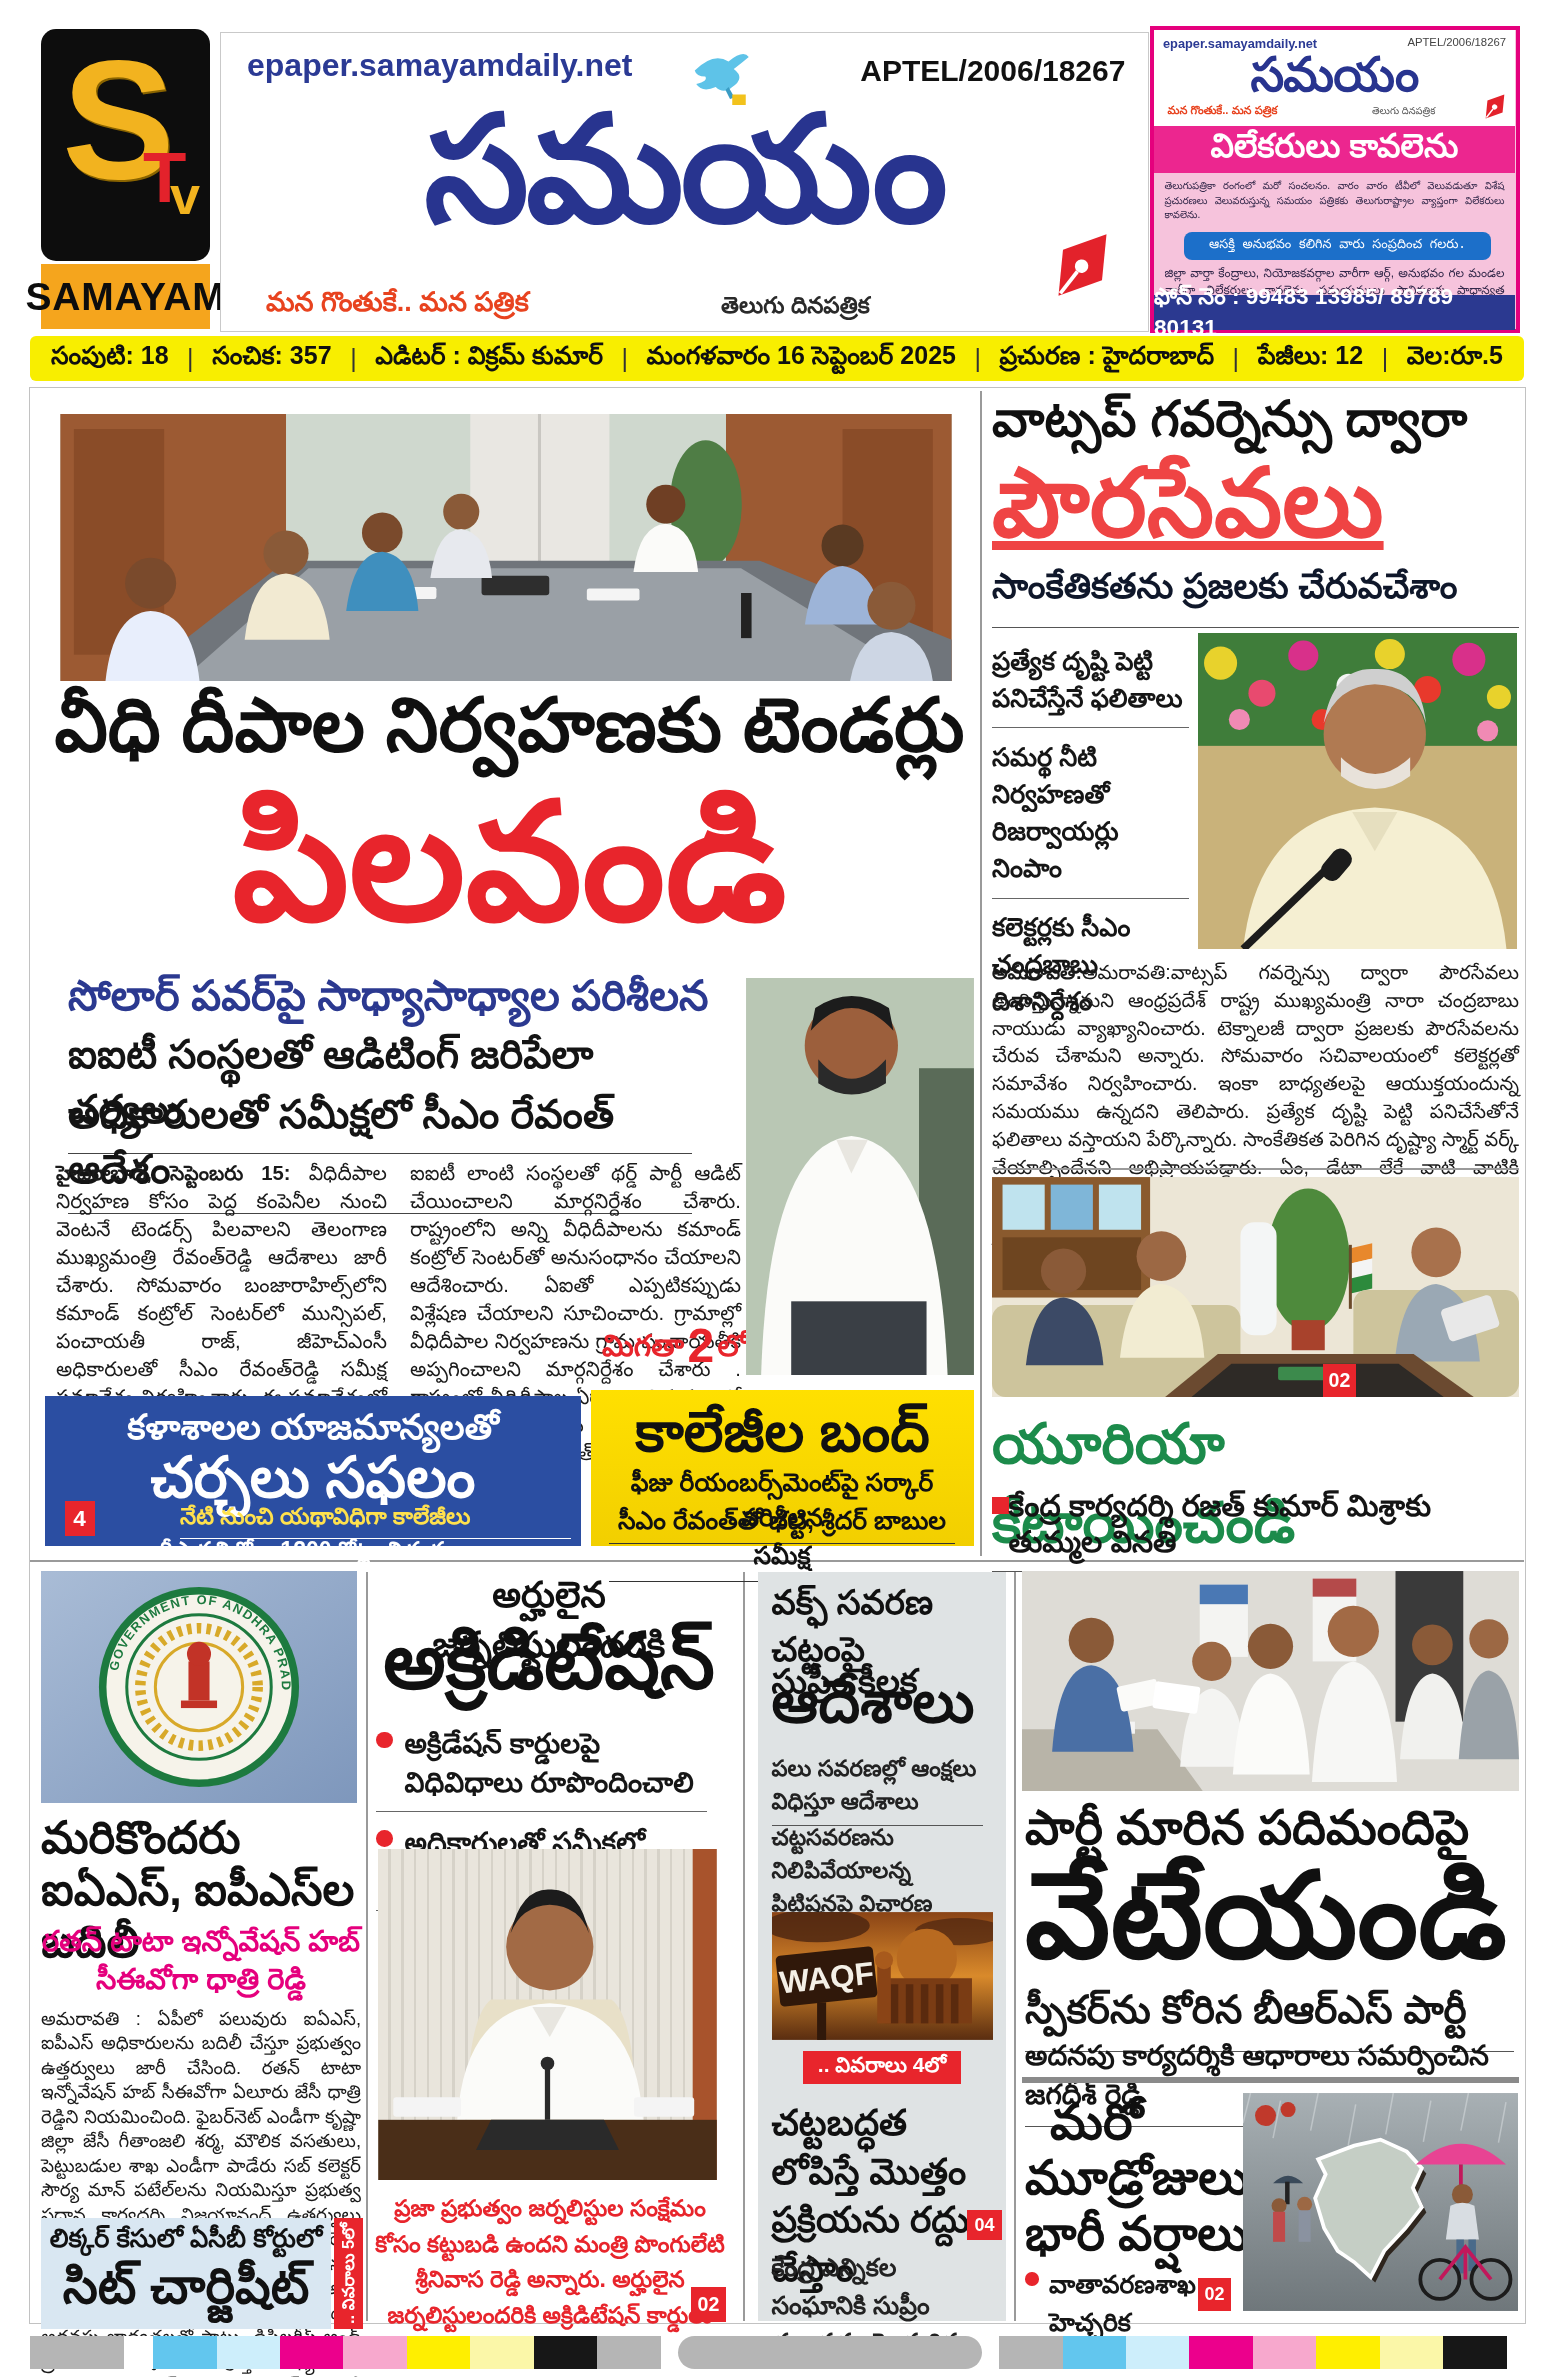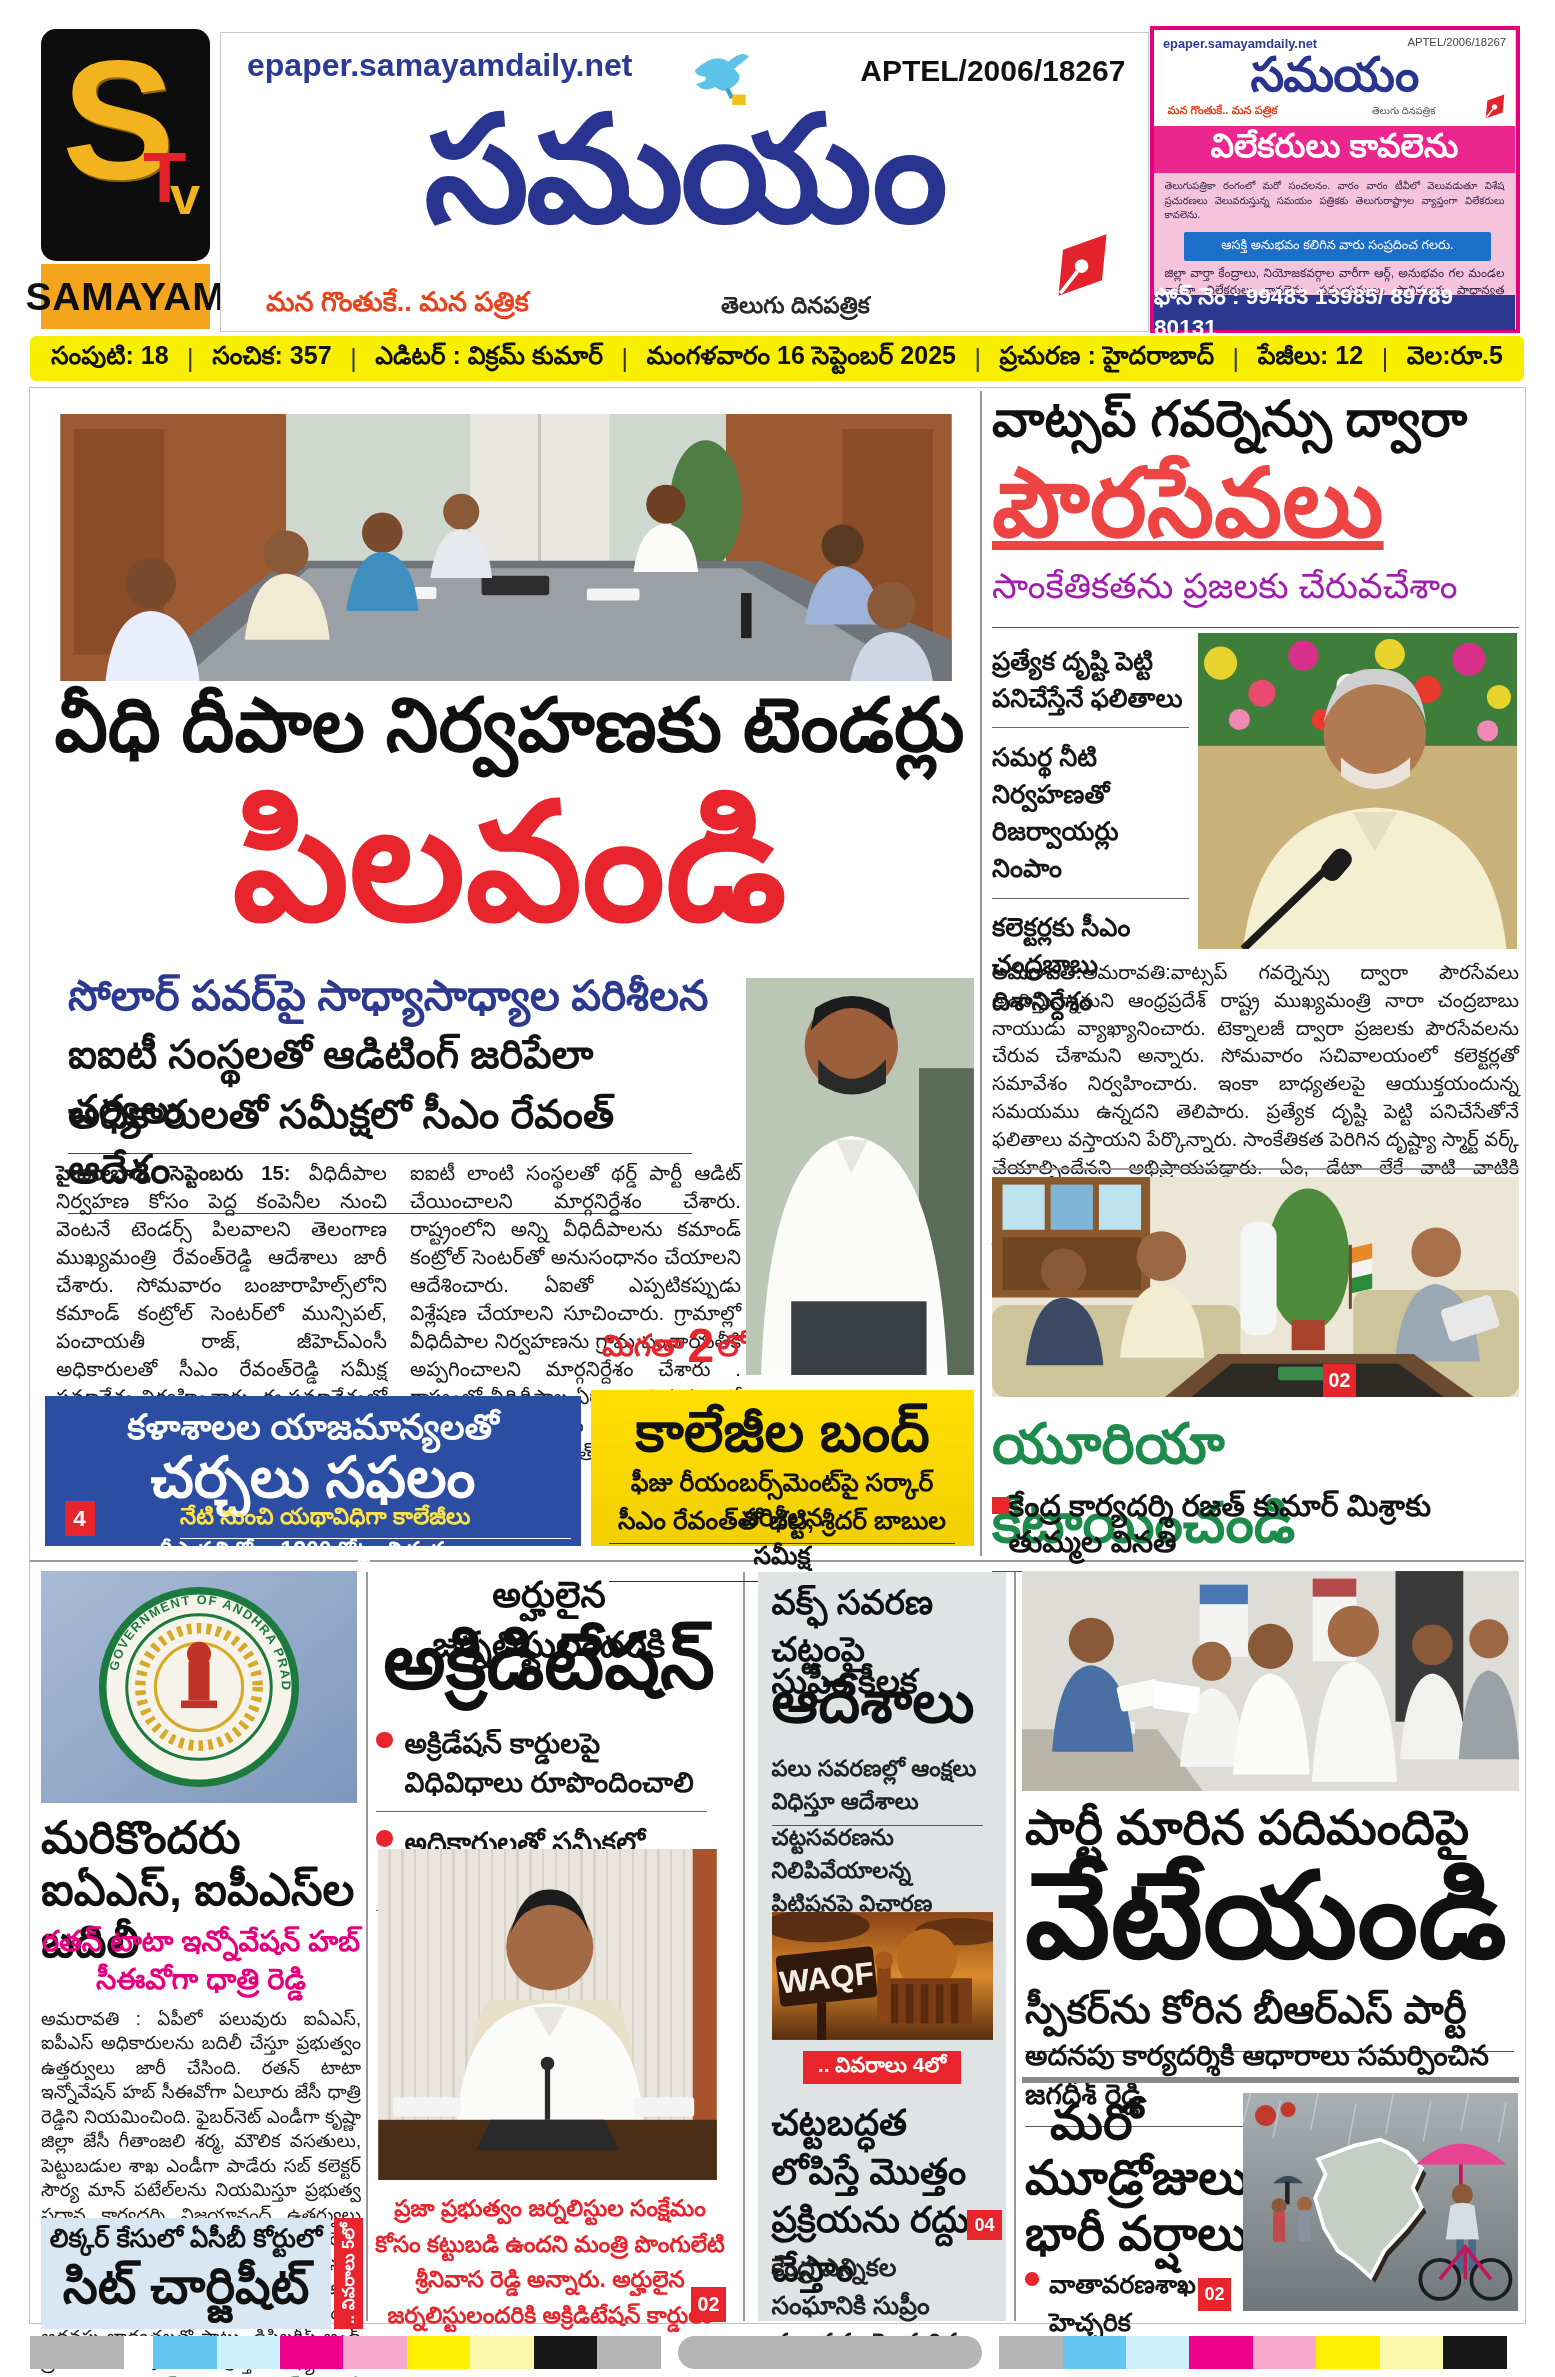--- a/index.html
+++ b/index.html
@@ -20,21 +20,21 @@
   .logo-v{color:#f2b31f;font-weight:900;}
   .mast-box{background:#fff;border:1.5px solid #c9c9c9;}
   .mast-url{color:#2b3a94;font-weight:700;}
   .mast-title{color:#28348f;font-weight:900;letter-spacing:-3px;}
   .mast-tag{color:#e8431f;font-weight:800;}
   .mast-sub{color:#2a2a2a;font-weight:700;}
   .regno{color:#111;font-weight:700;}
   
   .ad-box{background:#f6c3dc;border:4.5px solid #e5007d;}
   .ad-band{background:#ec268f;color:#fff;font-weight:900;display:flex;align-items:center;justify-content:center;}
-  .ad-note{background:#1c6fc9;color:#fff;border-radius:2px;}
+  .ad-note{background:#1c6fc9;color:#fff;border-radius:8px;font-family:Liberation Mono, monospace;}
   .ad-phone{background:#2b3990;color:#fff;font-weight:900;display:flex;align-items:center;justify-content:center;}
   .ad-small{color:#33284a;}
   
   .dateline{background:#f8ee00;color:#101010;font-weight:800;display:flex;align-items:center;justify-content:space-between;padding:0 21px;box-sizing:border-box;border-radius:6px;}
   .dl-item{white-space:nowrap;}
   .dl-sep{padding:0 7.5px;font-weight:400;color:#333;}
   
   .h-black{color:#101010;font-weight:900;}
   .h-red{color:#e8252c;font-weight:900;}
   .h-blue{color:#2b3990;font-weight:800;}
@@ -230,21 +230,21 @@
 
   <div class="box-yellow abs" style="left:591px;top:1390px;width:383px;height:156px;">
     <div class="ctr abs" style="left:0;top:9px;width:100%;font-size:56px;font-weight:900;">కాలేజీల బంద్</div>
     <div class="ctr abs" style="left:18px;top:78px;width:346px;font-size:25px;font-weight:700;border-bottom:1.5px solid #333;padding-bottom:4.5px;">ఫీజు రీయంబర్స్‌మెంట్‌పై సర్కార్ పరిశీలన</div>
     <div class="ctr abs" style="left:18px;top:116px;width:346px;font-size:25px;font-weight:700;border-bottom:1.5px solid #333;padding-bottom:4.5px;">సీఎం రేవంత్‌తో భట్టి, శ్రీదర్ బాబుల సమీక్ష</div>
   </div>
 
   <div class="h-black abs" style="left:992px;top:394px;width:534px;font-size:50px;line-height:1.0;">వాట్సప్ గవర్నెన్సు ద్వారా</div>
   <div class="h-maroon abs" style="left:992px;top:453px;width:534px;font-size:96px;line-height:1.05;">పౌరసేవలు</div>
   <div class="abs" style="left:992px;top:566px;width:527px;border-bottom:1.5px solid #555;padding-bottom:12px;">
-    <span style="font-size:35px;font-weight:400;color:#a21caf;">సాంకేతికతను ప్రజలకు చేరువచేశాం</span>
+    <span style="font-size:35px;font-weight:700;color:#0f172a;">సాంకేతికతను ప్రజలకు చేరువచేశాం</span>
   </div>
 
   <div class="abs" style="left:992px;top:632px;width:197px;">
     <div class="pt-item" style="font-size:25.6px;color:#161616;font-weight:600;line-height:1.45;">ప్రత్యేక దృష్టి పెట్టి పనిచేస్తేనే ఫలితాలు</div>
     <div class="pt-item" style="font-size:25.6px;color:#161616;font-weight:600;line-height:1.45;">సమర్థ నీటి నిర్వహణతో రిజర్వాయర్లు నింపాం</div>
     <div class="pt-item" style="font-size:25.6px;color:#161616;font-weight:600;line-height:1.45;border-bottom:none;">కలెక్టర్లకు సీఎం చంద్రబాబు దిశానిర్దేశం</div>
   </div>
 
   <div class="photo abs" style="left:1198px;top:633px;width:319px;height:316px;">
     <svg width="319" height="316" viewBox="0 0 424 420">

